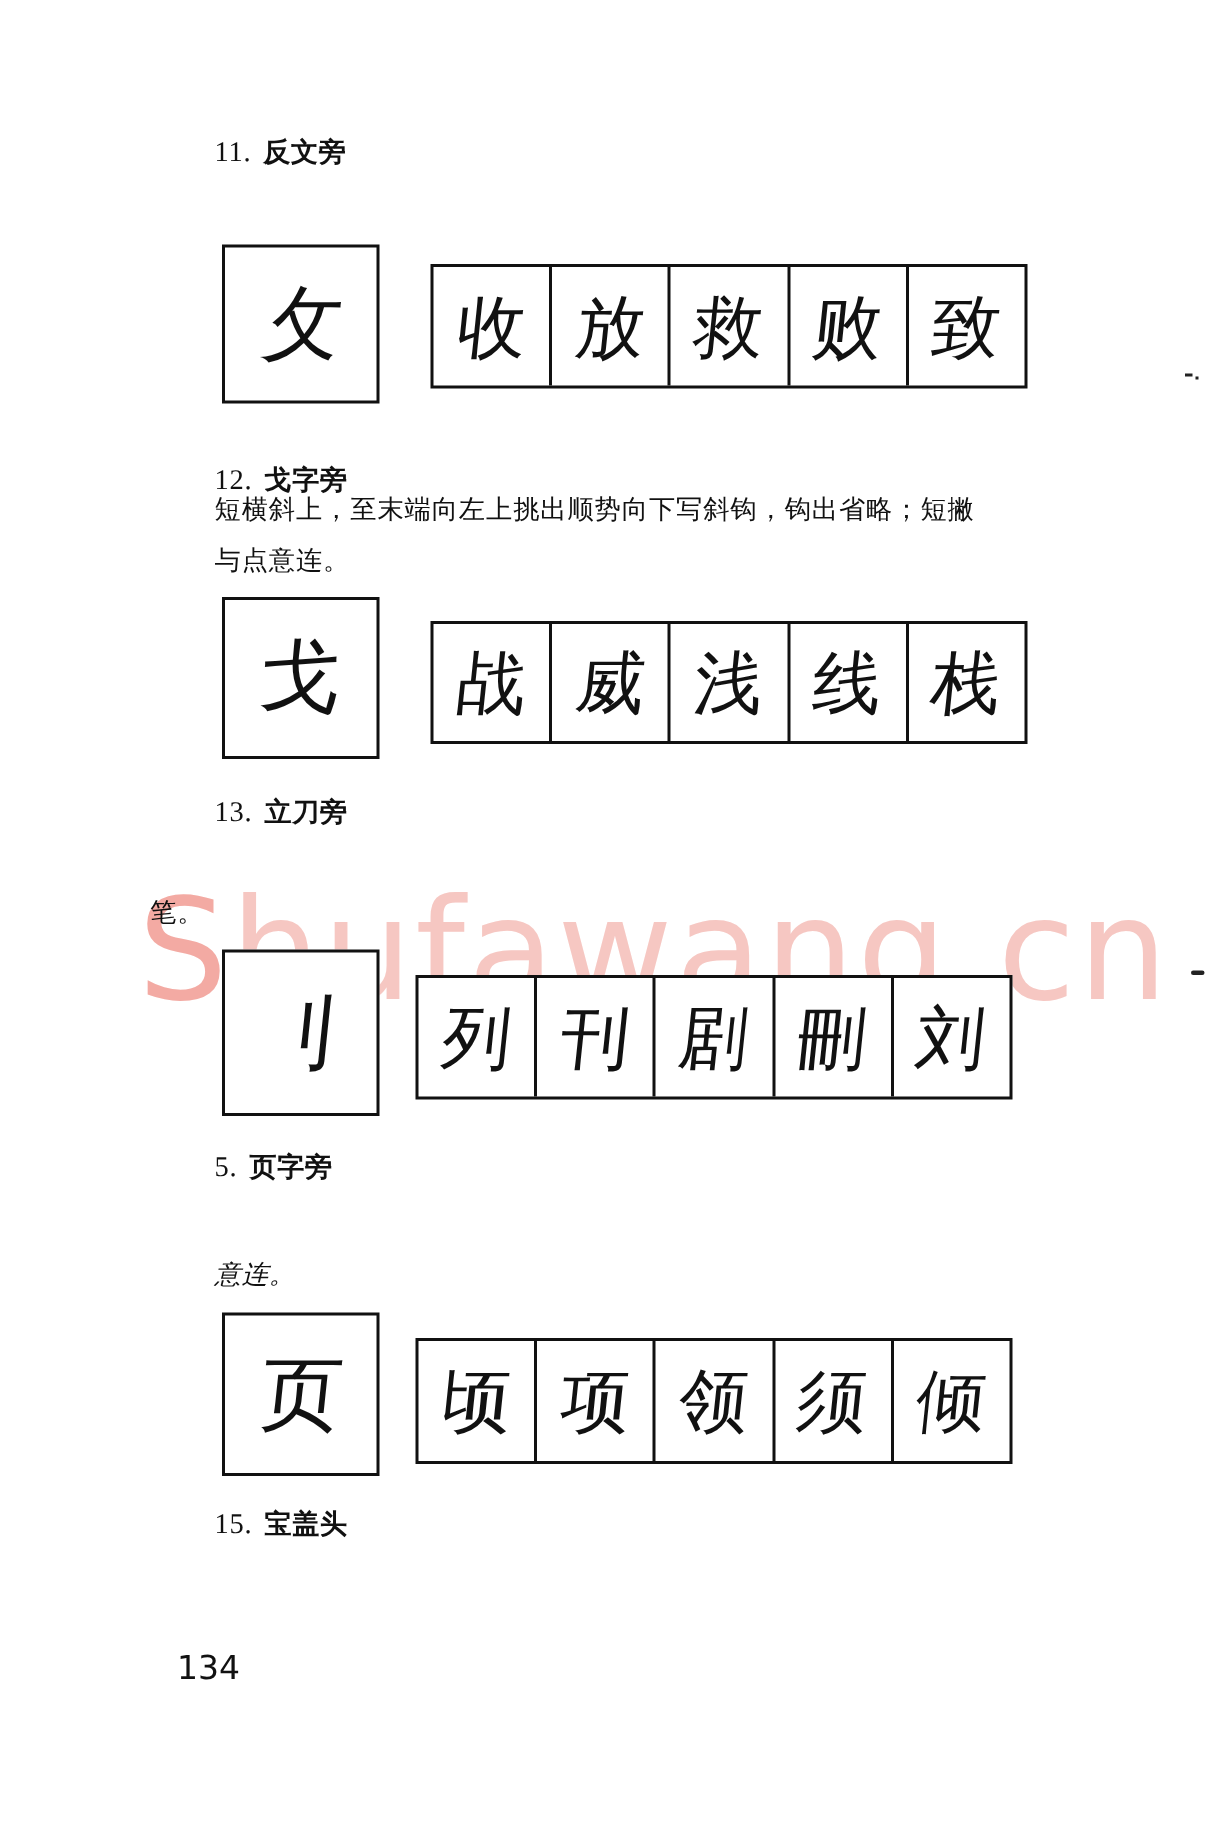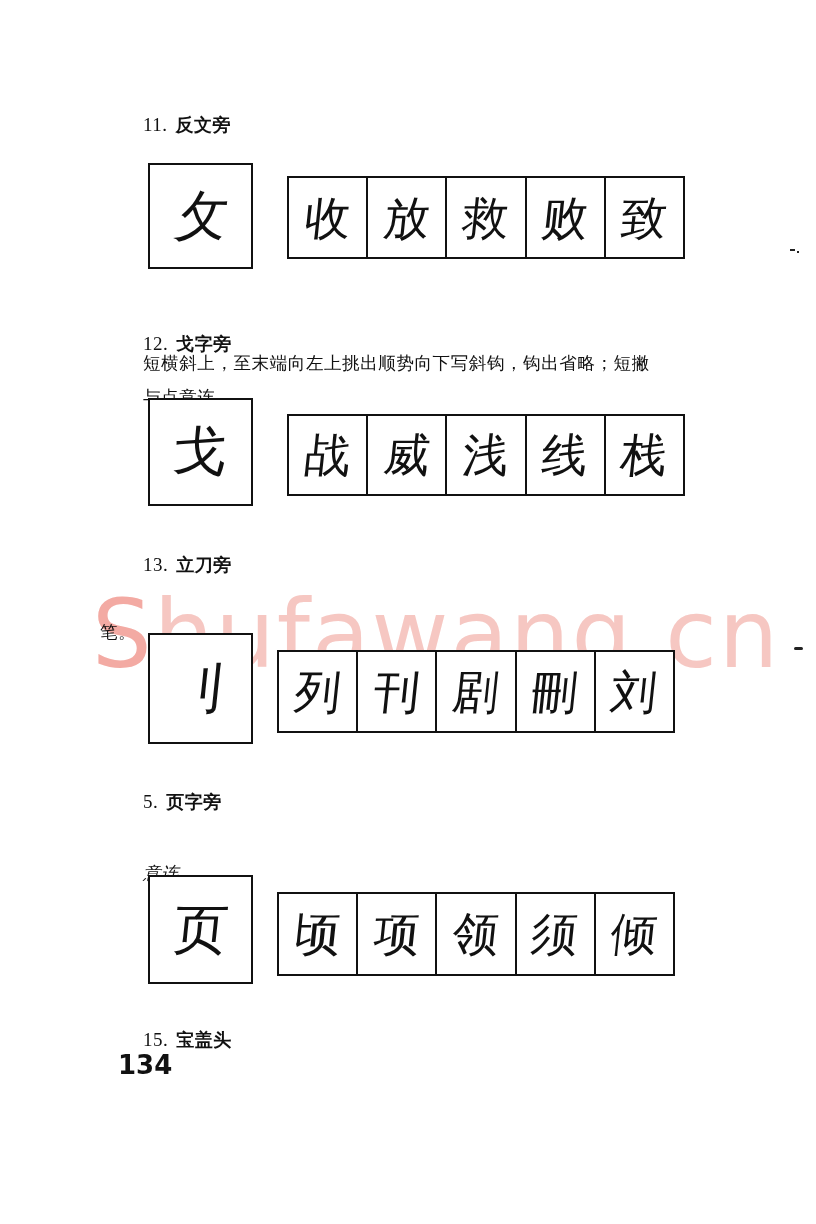--- a/index.html
+++ b/index.html
@@ -1,34 +1,34 @@
 <!DOCTYPE html>
 <html><head>
 <meta charset="utf-8">
 <style>
   html, body { margin: 0; padding: 0; background: #ffffff; }
   body { width: 816px; height: 1224px; position: relative; overflow: hidden;
          font-family: "DejaVu Serif", "Liberation Serif", serif; color: #111; }
-  .abs { position: absolute; margin-top: 24px; }
+  .abs { position: absolute; }
   .heading { font-size: 18px; font-weight: bold; white-space: nowrap; letter-spacing: 0.5px; }
   .heading .num { font-family: "Liberation Serif", serif; font-weight: normal; font-size: 19px; margin-right: 8px; }
   .desc { font-size: 17.5px; white-space: nowrap; letter-spacing: 0.6px; }
   .bigbox { position: absolute; border: 2px solid #111; background: #fff; box-sizing: border-box;
             display: flex; align-items: center; justify-content: center; }
   .row { position: absolute; border: 2px solid #111; box-sizing: border-box; display: flex; background: #fff; }
   .cell { flex: 1; border-right: 2px solid #111; display: flex; align-items: center; justify-content: center; box-sizing: border-box; }
   .cell:last-child { border-right: none; }
   .glyph { font-family: "DejaVu Sans", sans-serif; font-size: 46px; line-height: 1; color: #111; transform: skewX(-6deg); }
   .bigglyph { font-family: "DejaVu Sans", sans-serif; font-size: 54px; line-height: 1; color: #111; transform: skewX(-6deg); }
   .watermark { position: absolute; left: 92px; top: 580px; font-family: "DejaVu Sans", sans-serif;
                font-size: 94px; color: #f6c7c2; letter-spacing: 2px; white-space: nowrap; z-index: 0; }
   .watermark .s { color: #f3aaa3; }
   .content { position: absolute; inset: 0; z-index: 1; }
-  .pagenum { position: absolute; left: 118px; top: 1050px; font-family: "DejaVu Sans", sans-serif;
-             font-weight: bold; font-size: 26px; }
+  .pagenum { position: absolute; left: 118px; top: 1100px; font-family: "DejaVu Sans", sans-serif;
+             font-weight: normal; font-size: 22px; }
   .speck { position: absolute; background: #222; }
 </style>
 </head>
 <body>
 
 <div class="watermark"><span class="s">S</span><span>hufawang.cn</span></div>
 
 <div class="content">
 
   <div class="abs heading" style="left:143px; top:89px;">

